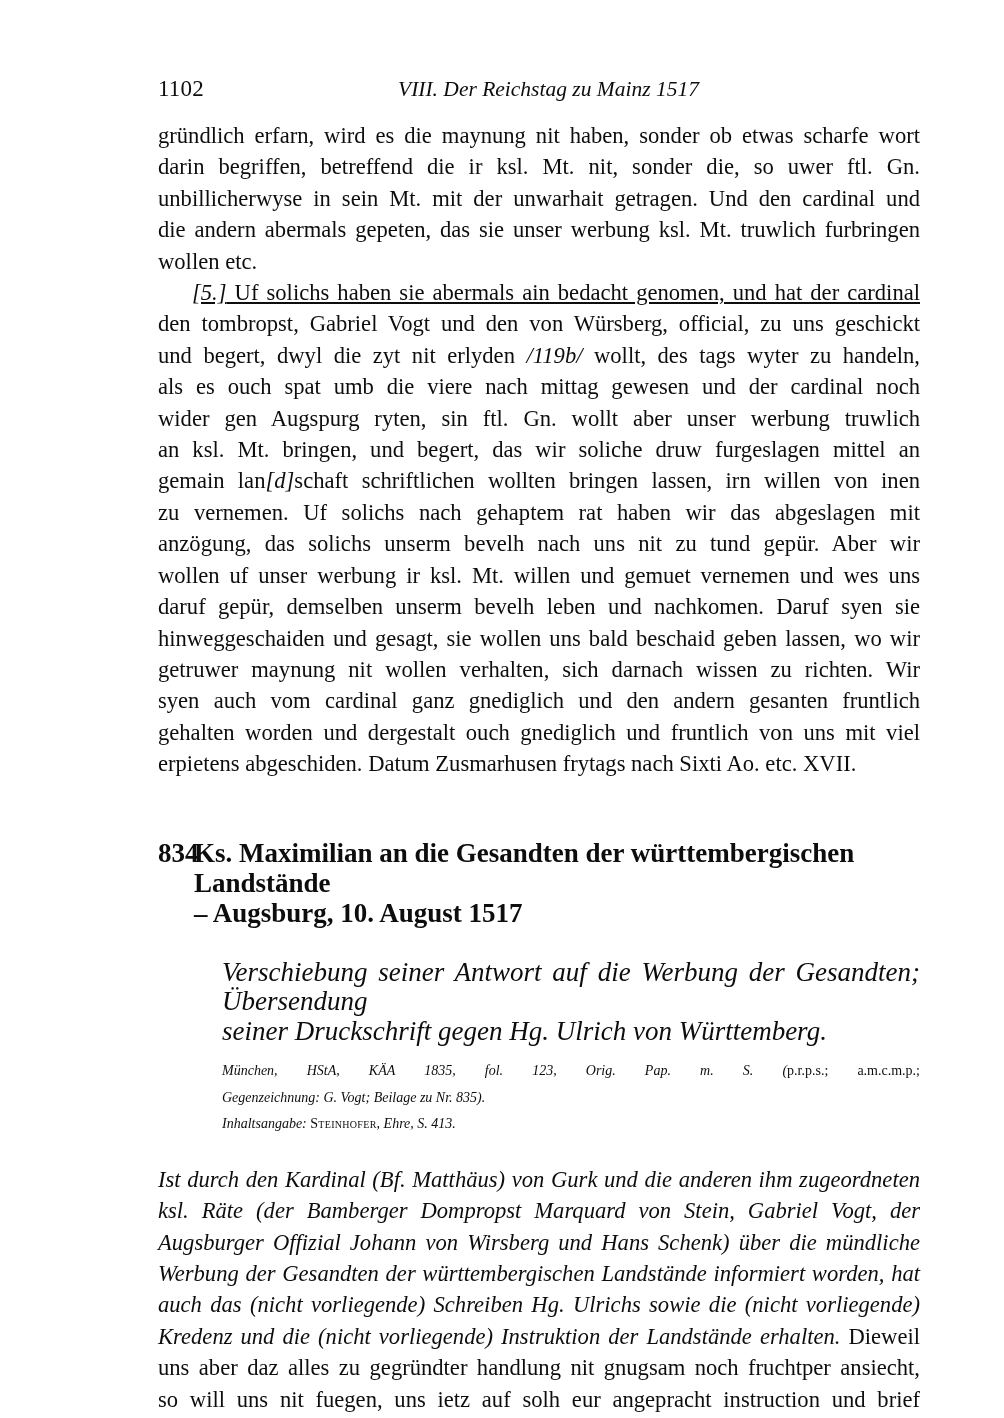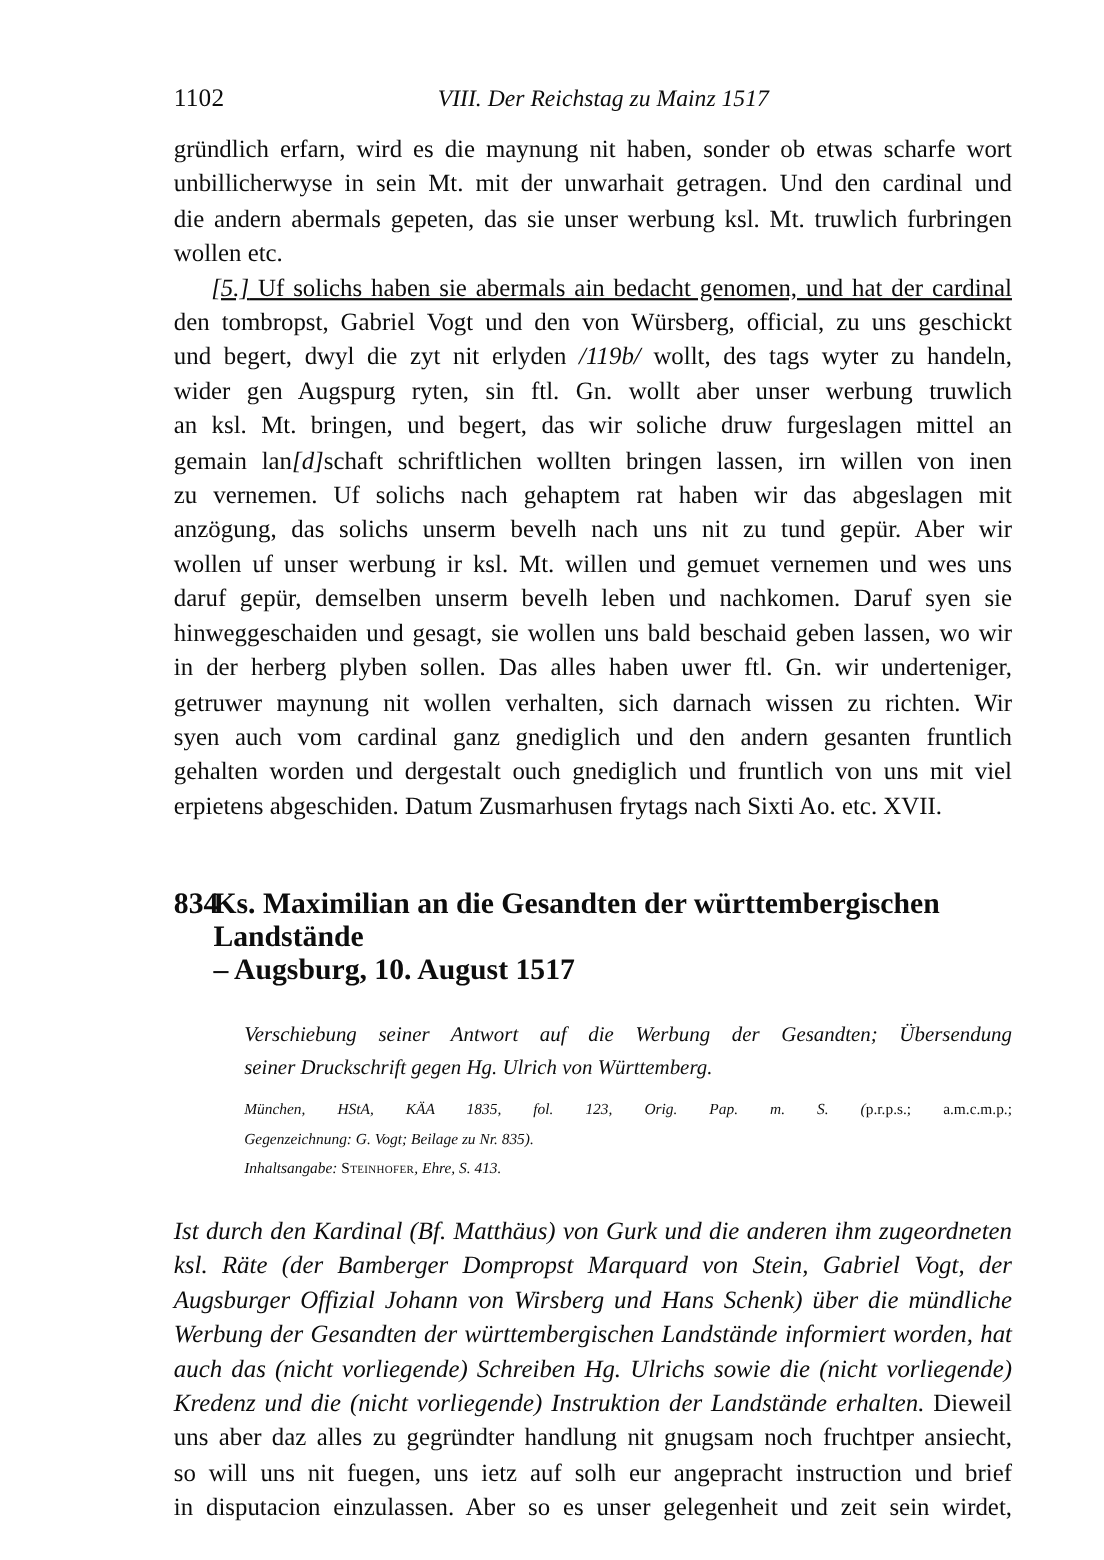--- a/index.html
+++ b/index.html
@@ -98,21 +98,21 @@
     width: 726px;
   }
   .doc-heading .htext .hl { display: block; }
 
   
   .regest {
     margin-top: 30px;
     margin-left: 64px;
     width: 698px;
     font-style: italic;
-    font-size: 19px;
+    font-size: 27px;
     line-height: 29.5px;
     text-align: justify;
   }
   .regest .ln { text-align-last: justify; }
   .regest .ln.last { text-align-last: left; }
 
   
   .archive {
     margin-top: 12px;
     margin-left: 64px;
@@ -149,40 +149,41 @@
   <div class="content">
 
     <div class="runhead">
       <span class="folio">1102</span>
       <span class="title">VIII. Der Reichstag zu Mainz 1517</span>
     </div>
 
     <div class="body-block">
       <p class="para lines">
         <span class="ln">gründlich erfarn, wird es die maynung nit haben, sonder ob etwas scharfe wort</span>
+        <span class="ln">darin begriffen, betreffend die ir ksl. Mt. nit, sonder die, so uwer ftl. Gn.</span>
         <span class="ln">unbillicherwyse in sein Mt. mit der unwarhait getragen. Und den cardinal und</span>
         <span class="ln">die andern abermals gepeten, das sie unser werbung ksl. Mt. truwlich furbringen</span>
         <span class="ln last">wollen etc.</span>
       </p>
     </div>
 
     <div>
       <p class="para lines">
         <span class="ln ind"><span class="it">[5.]</span><span> Uf solichs haben sie abermals ain bedacht genomen, und hat der cardinal</span></span>
         <span class="ln">den tombropst, Gabriel Vogt und den von Würsberg, official, zu uns geschickt</span>
         <span class="ln"><span>und begert, dwyl die zyt nit erlyden </span><span class="it">/119b/</span><span> wollt, des tags wyter zu handeln,</span></span>
+        <span class="ln">als es ouch spat umb die viere nach mittag gewesen und der cardinal noch</span>
         <span class="ln">wider gen Augspurg ryten, sin ftl. Gn. wollt aber unser werbung truwlich</span>
         <span class="ln">an ksl. Mt. bringen, und begert, das wir soliche druw furgeslagen mittel an</span>
         <span class="ln"><span>gemain lan</span><span class="it">[d]</span><span>schaft schriftlichen wollten bringen lassen, irn willen von inen</span></span>
         <span class="ln">zu vernemen. Uf solichs nach gehaptem rat haben wir das abgeslagen mit</span>
         <span class="ln">anzögung, das solichs unserm bevelh nach uns nit zu tund gepür. Aber wir</span>
         <span class="ln">wollen uf unser werbung ir ksl. Mt. willen und gemuet vernemen und wes uns</span>
         <span class="ln">daruf gepür, demselben unserm bevelh leben und nachkomen. Daruf syen sie</span>
         <span class="ln">hinweggeschaiden und gesagt, sie wollen uns bald beschaid geben lassen, wo wir</span>
-        <span class="ln">in der herberg plyben sollen. Das alles haben uwer ftl. Gn. wir underteniger,</span>
         <span class="ln">getruwer maynung nit wollen verhalten, sich darnach wissen zu richten. Wir</span>
         <span class="ln">syen auch vom cardinal ganz gnediglich und den andern gesanten fruntlich</span>
         <span class="ln">gehalten worden und dergestalt ouch gnediglich und fruntlich von uns mit viel</span>
         <span class="ln last">erpietens abgeschiden. Datum Zusmarhusen frytags nach Sixti Ao. etc. XVII.</span>
       </p>
     </div>
 
     <div class="doc-heading">
       <span class="num">834</span>
       <span class="htext">

